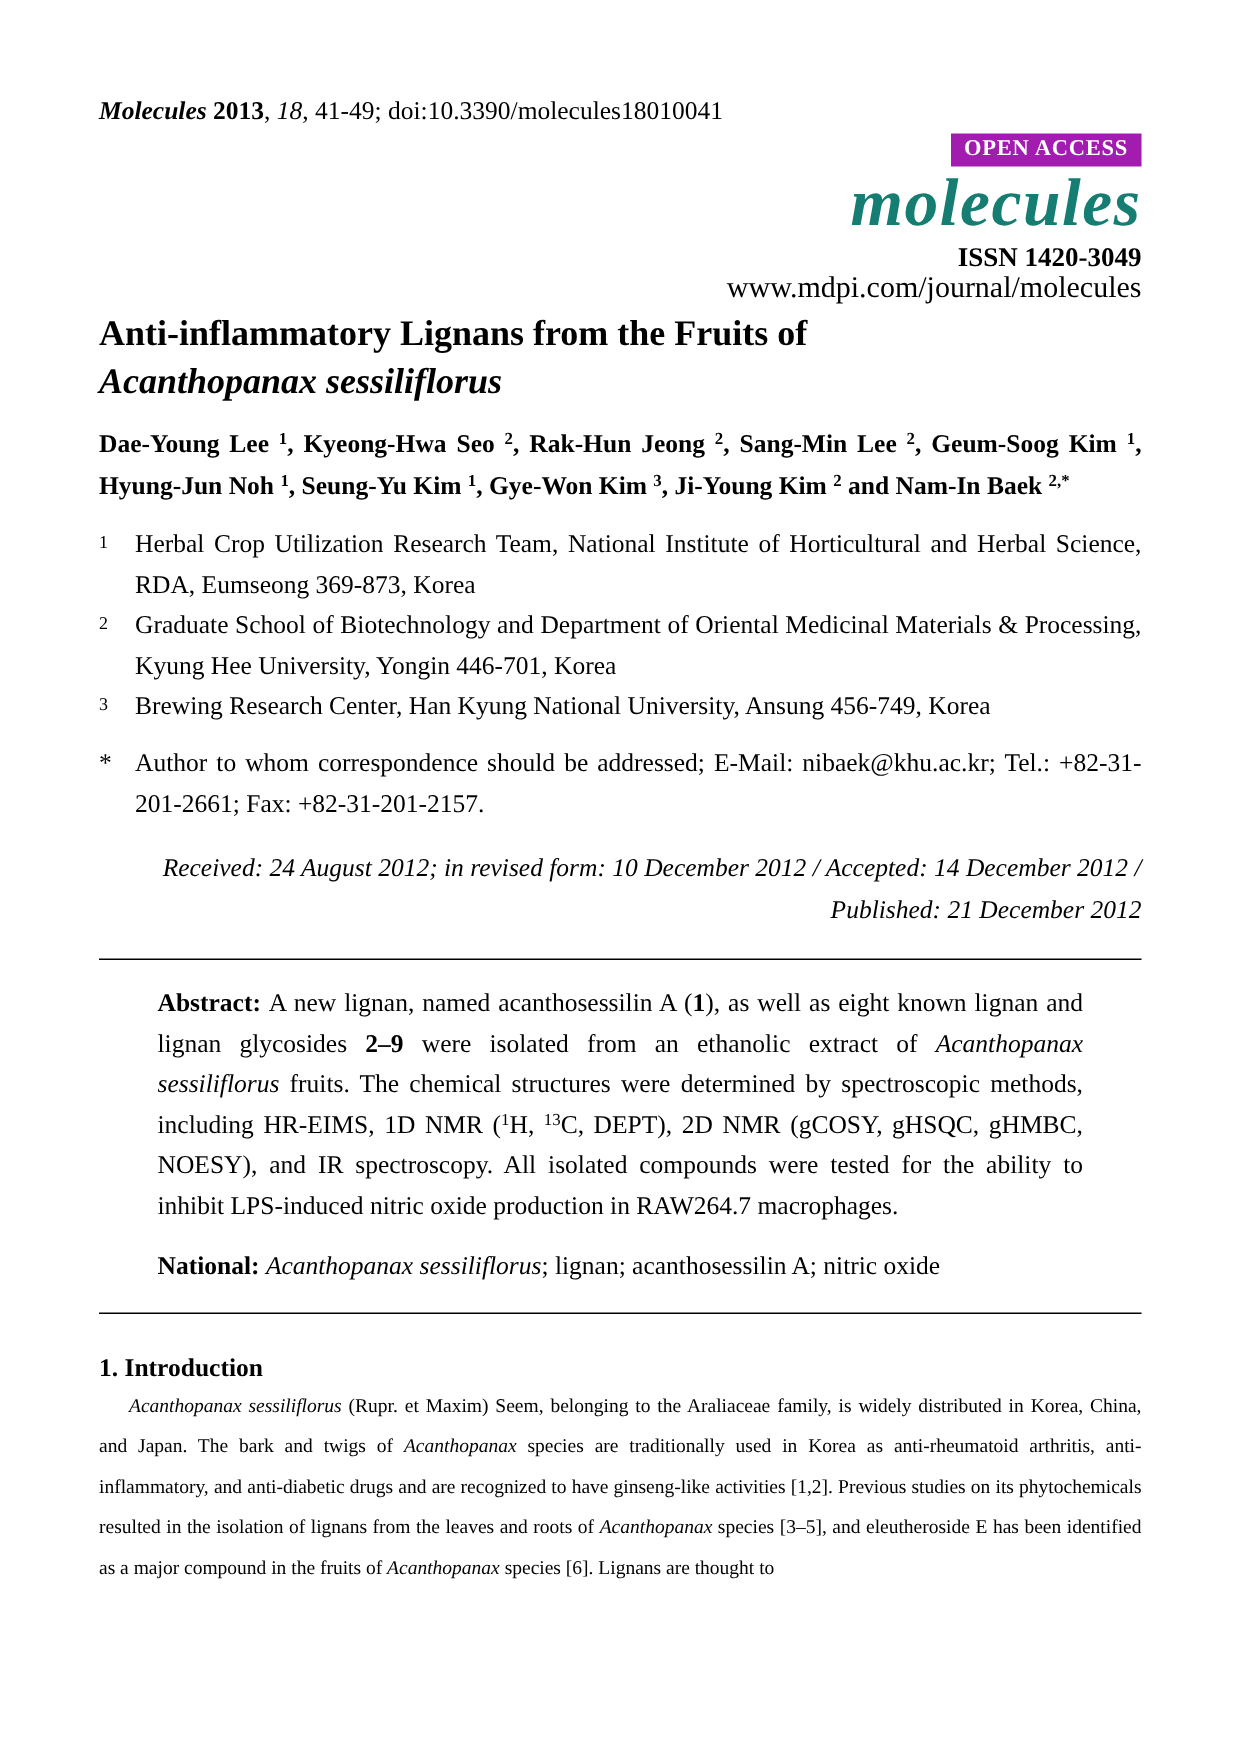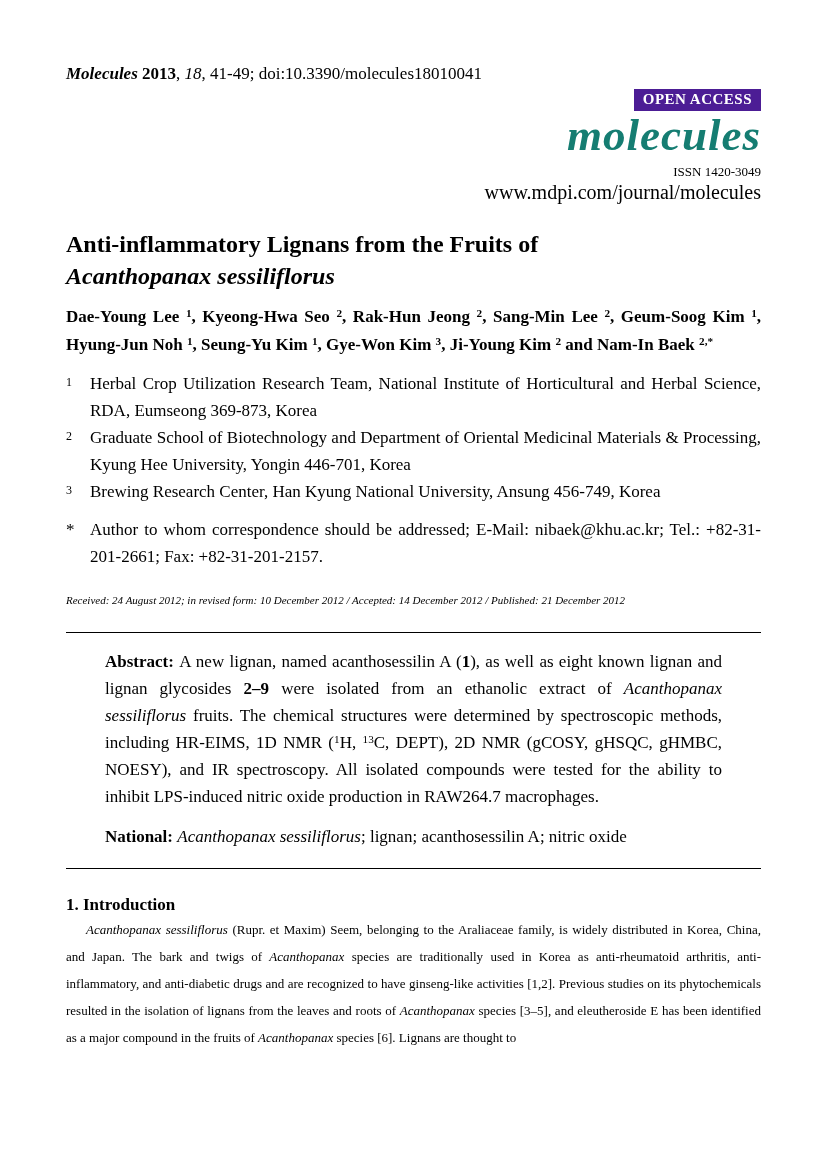--- a/index.html
+++ b/index.html
@@ -31,27 +31,27 @@
     font-size:15px;
     letter-spacing:0.5px;
   }
   .logo{
     font-size:45px;
     font-weight:bold;
     font-style:italic;
     line-height:48px;
     letter-spacing:1px;
   }
-  .issn{font-size:13px;font-weight:normal;line-height:21px;margin-top:2px;}
+  .issn{font-size:18px;font-weight:bold;line-height:21px;margin-top:2px;}
   .site{font-size:20px;line-height:21px;}
 
   .article-type{font-size:17px;font-style:italic;line-height:21px;margin-top:6px;}
 
   .title{
-    margin-top:25px;
+    margin-top:4px;
     font-size:24px;
     font-weight:bold;
     line-height:32px;
   }
   .title .t2{font-style:italic;}
 
   .authors{
     margin-top:11px;
     font-size:17px;
     font-weight:bold;
@@ -69,23 +69,24 @@
     flex:0 0 24px;
     font-size:12px;
     position:relative;top:-1px;
   }
   .corr-marker{flex:0 0 24px;font-size:17px;}
   .aff-text,.corr-text{flex:1;text-align:justify;}
   .corr-row{margin-top:11px;}
 
   .dates{
     margin-top:16px;
-    font-size:11px;
+    font-size:17px;
     font-style:italic;
     line-height:28px;
+    text-align:right;
   }
 
   .rule{border:none;border-top:1px solid #000;margin:18px 0 0 0;}
 
   .abstract-block{
     margin-top:15px;
     padding:0 39px;
     font-size:17px;
     line-height:27px;
     text-align:justify;
@@ -113,21 +114,21 @@
   .body-paragraph .indent{display:inline-block;width:20px;}
 </style>
 </head>
 <body>
 
 <div class="page">
 
   <div class="citation"><span class="sg-b sg-i">Molecules</span><span> </span><span class="sg-b">2013</span><span>, </span><span class="sg-i">18</span><span>, 41-49; doi:10.3390/molecules18010041</span></div>
 
   <div class="right-col">
-    <span class="oa-badge" style="background: #4c1d95;">OPEN ACCESS</span>
+    <span class="oa-badge" style="background: #a21caf;">OPEN ACCESS</span>
     <div class="logo" style="color: rgb(21, 125, 114);">molecules</div>
     <div class="issn">ISSN 1420-3049</div>
     <div class="site">www.mdpi.com/journal/molecules</div>
   </div>
 
 
   <div class="title">
     <div class="t1">Anti-inflammatory Lignans from the Fruits of</div>
     <div class="t2">Acanthopanax sessiliflorus</div>
   </div>

